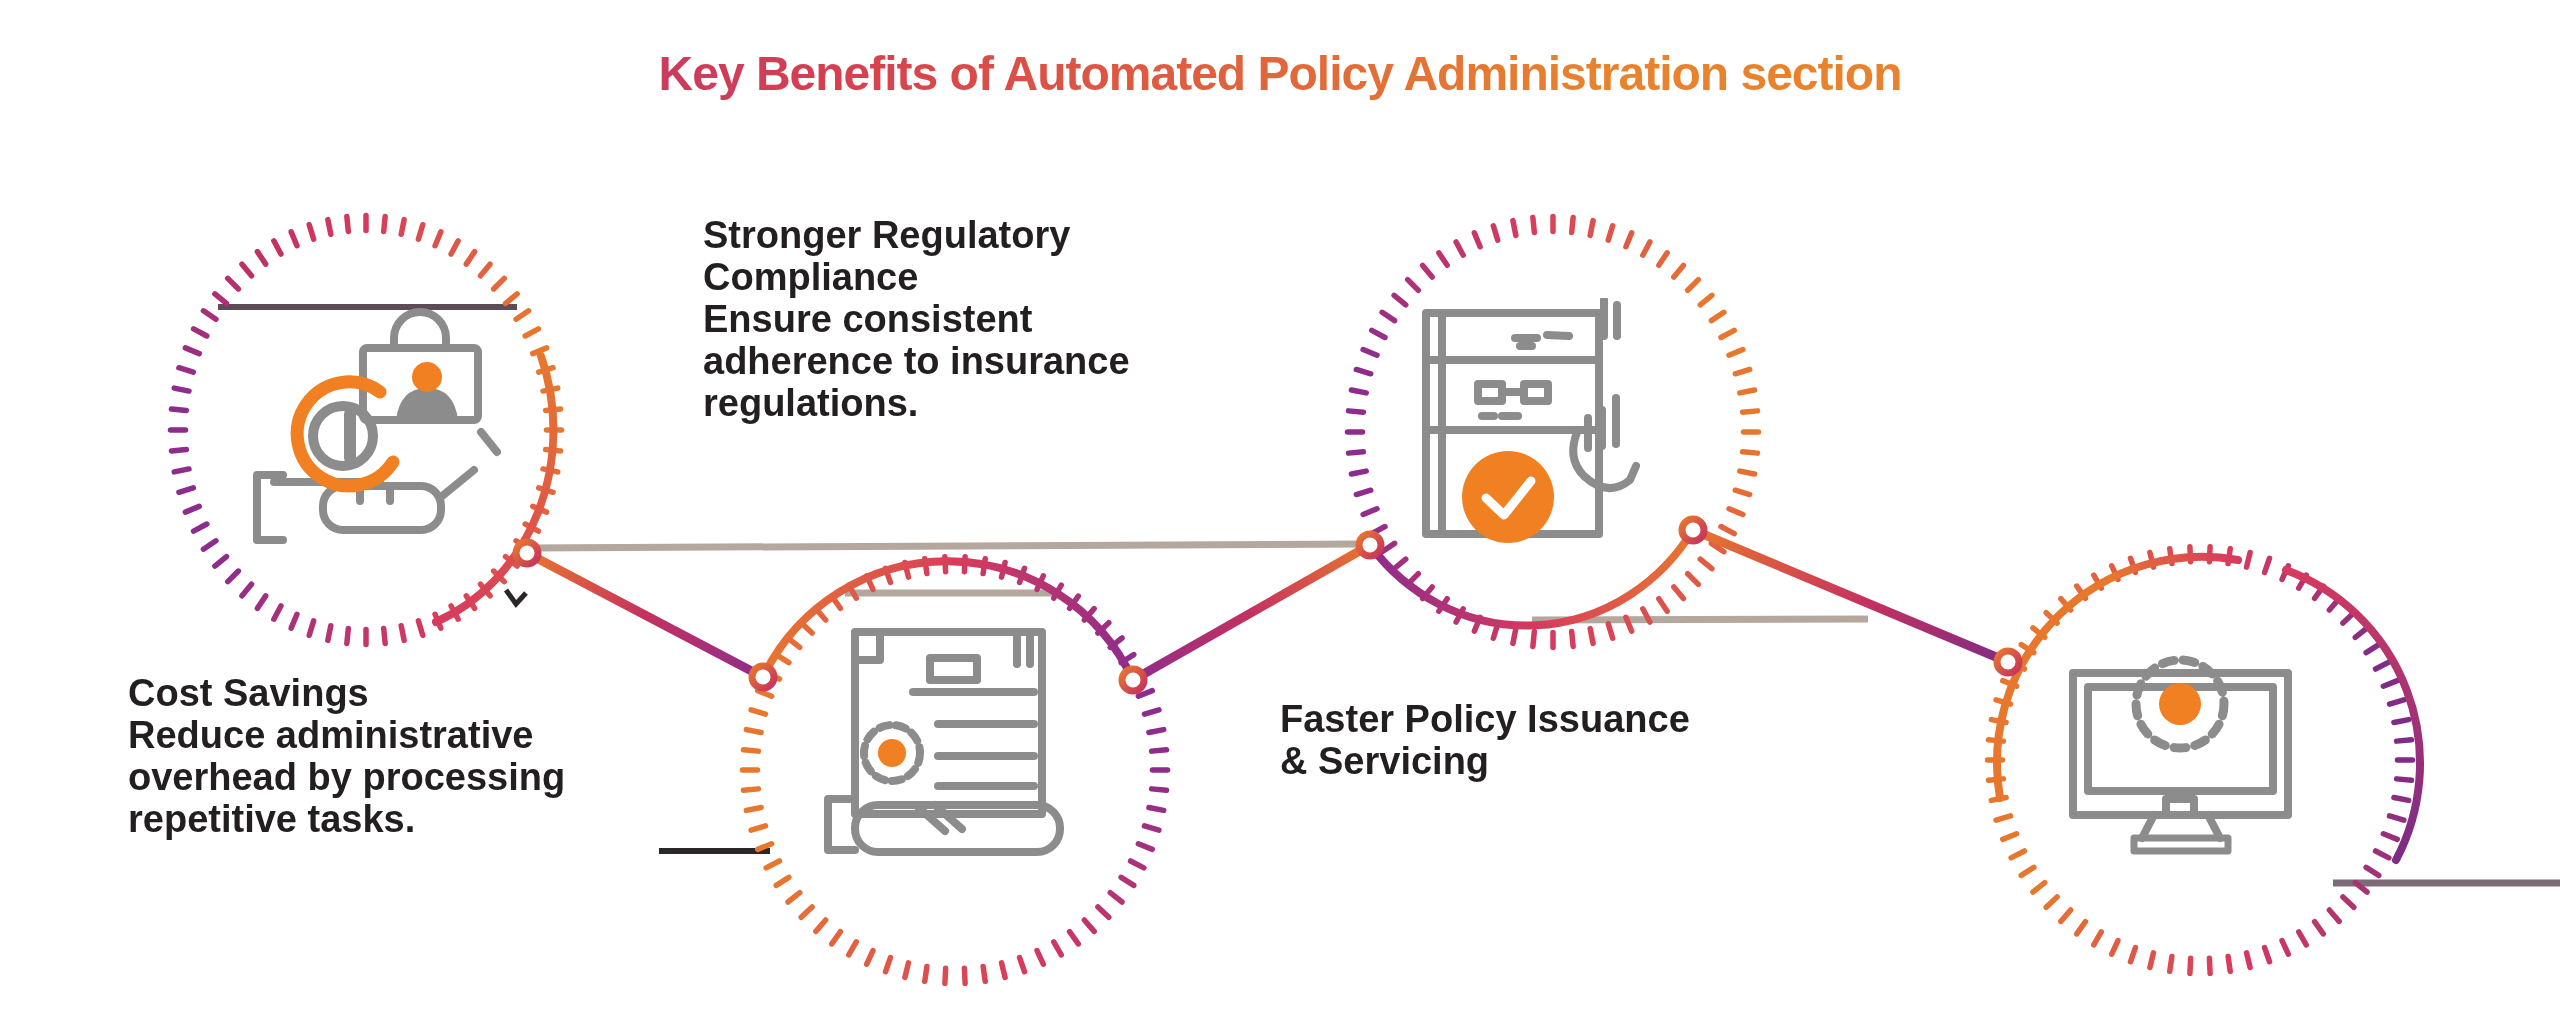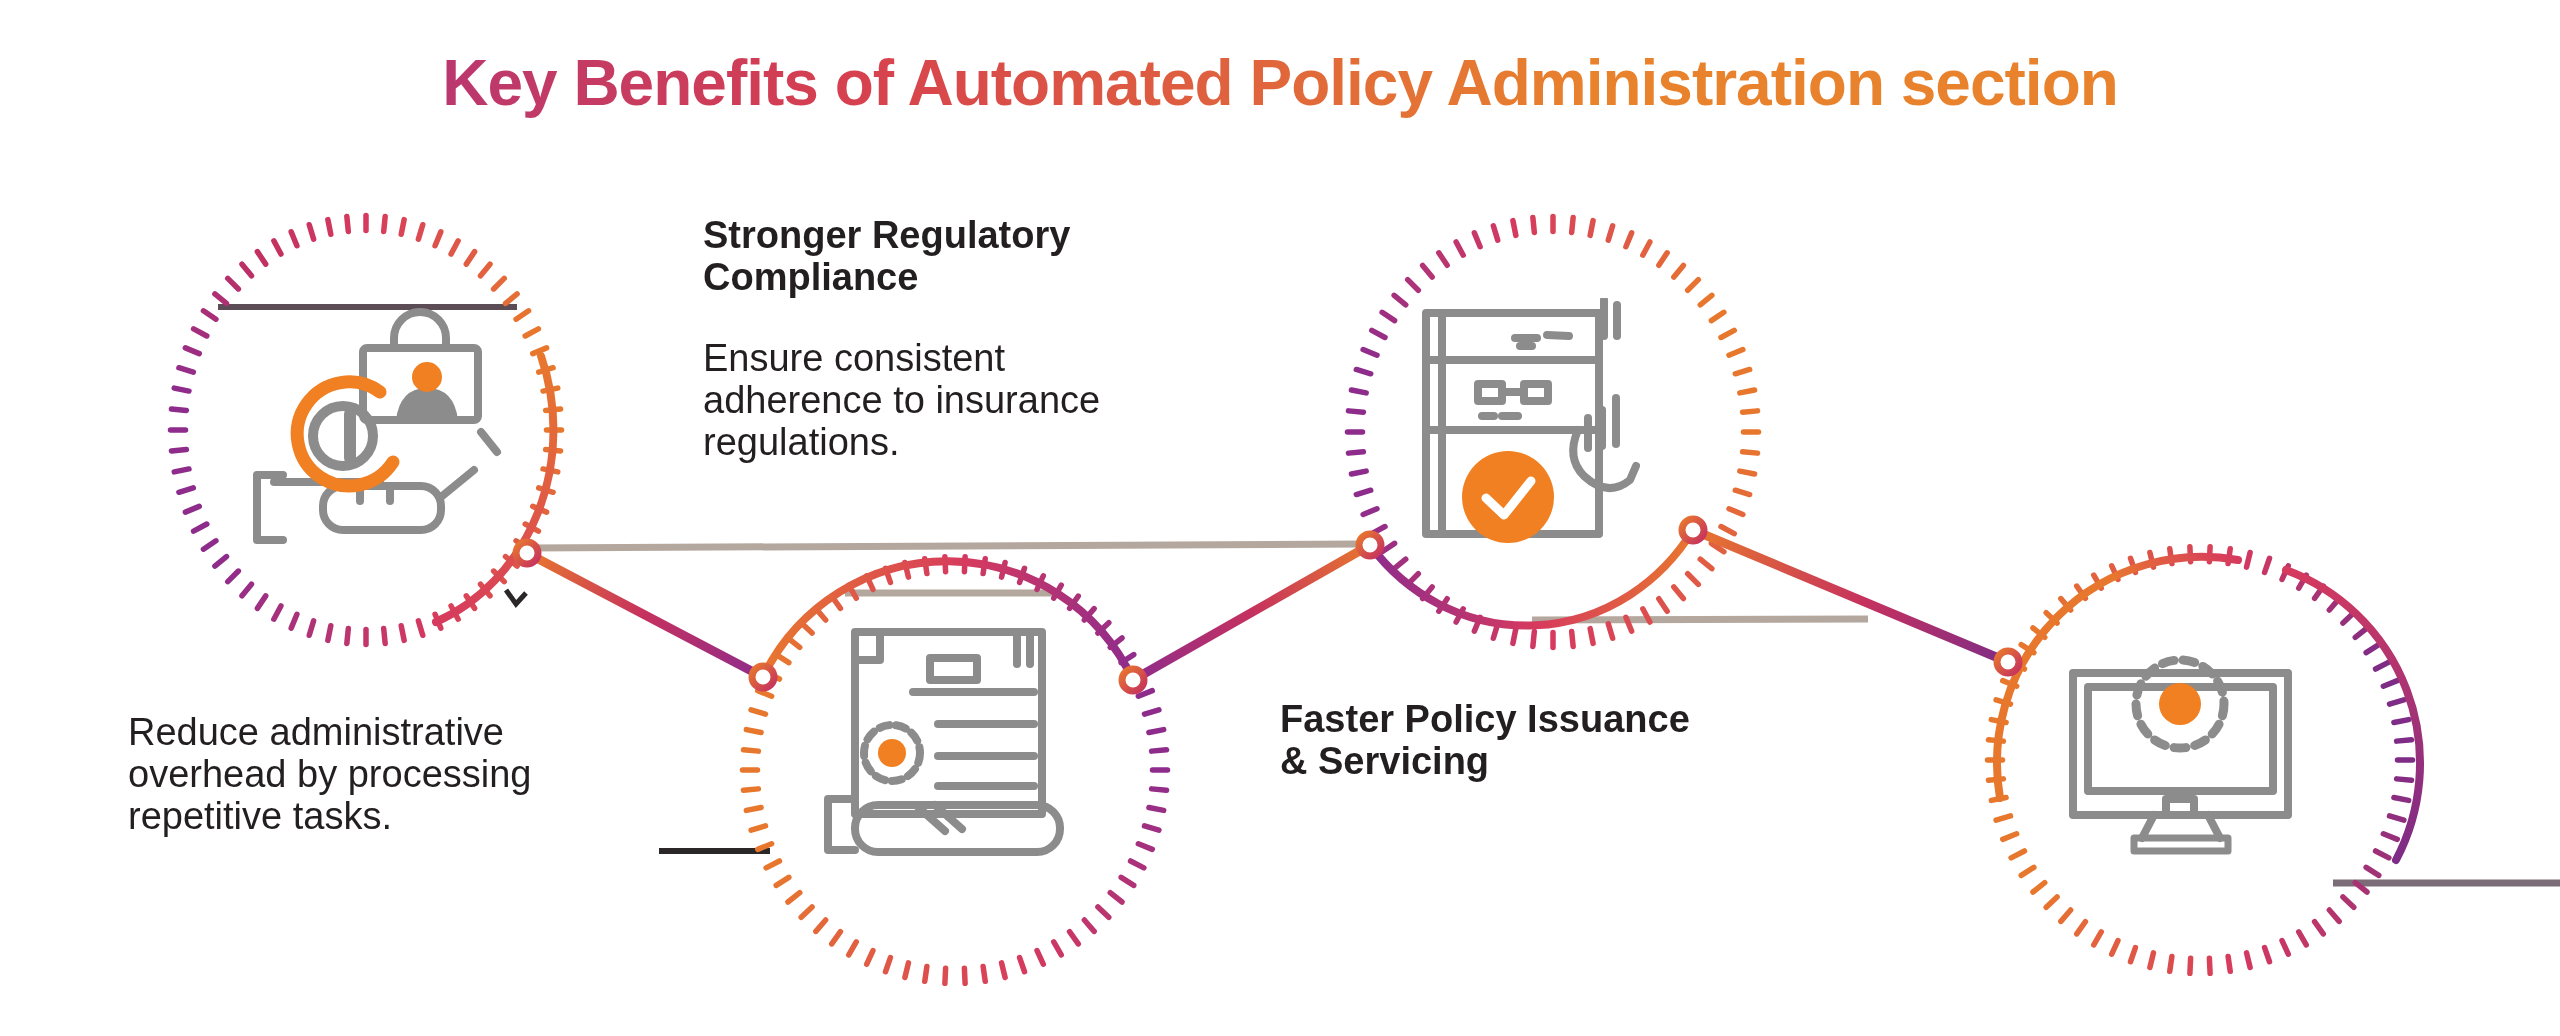--- a/index.html
+++ b/index.html
@@ -1,24 +1,24 @@
 <!DOCTYPE html>
 <html style="--background: #FFFFFF; --title_gradient_start: #9C2E91; --title_gradient_mid: #D6404F; --title_gradient_end: #E8822D; --brand_orange: #E8772E; --brand_crimson: #D63A5E; --brand_magenta: #C5315F; --brand_purple: #8E2C8C; --brand_deep_purple: #7E2C86; --accent_orange: #F08021; --icon_gray: #8C8C8C; --text_dark: #231F20; --leader_beige: #B4A79E; --leader_mauve: #7C6C77; --leader_plum: #5C4C55; --leader_dark: #2B2627; --node_fill: #FFFFFF;"><head>
 <meta charset="utf-8">
 <style>
   html,body{margin:0;padding:0;background:#fff;}
   #canvas{position:relative;width:2560px;height:1036px;background:var(--background,#fff);
           font-family:"Liberation Sans", sans-serif;overflow:hidden;}
   #page-title{position:absolute;left:0;top:46px;width:2560px;text-align:center;
-      font-size:64px;font-weight:800;letter-spacing:-1px;white-space:nowrap;
+      font-size:48px;font-weight:800;letter-spacing:-1px;white-space:nowrap;
       background:linear-gradient(90deg,var(--title_gradient_start) 0%,var(--title_gradient_mid) 33%,var(--title_gradient_end) 62%,var(--title_gradient_end) 100%);
       -webkit-background-clip:text;background-clip:text;color:transparent;}
   .text-block{position:absolute;color:var(--text_dark);font-size:38px;line-height:42px;}
   .text-block .heading{font-weight:700;white-space:pre-line;}
-  .text-block .body{font-weight:400;white-space:pre-line;margin-top:39px;}
+  .text-block .body{font-weight:700;white-space:pre-line;}
   #diagram-layer{position:absolute;left:0;top:0;}
   .icon-svg{position:absolute;}
   .icon-stroke{stroke:var(--icon_gray);stroke-width:8;fill:none;stroke-linecap:round;stroke-linejoin:round;}
   .icon-fill-gray{fill:var(--icon_gray);stroke:none;}
   .icon-orange{fill:var(--accent_orange);stroke:none;}
   .icon-orange-stroke{stroke:var(--accent_orange);fill:none;stroke-linecap:round;}
   .conn{fill:none;stroke-width:9;stroke-linecap:round;}
   .solid-arc{fill:none;stroke-width:8;stroke-linecap:round;}
   .leader{fill:none;stroke-linecap:butt;}
   .node{fill:var(--node_fill);stroke-width:7;}
@@ -451,20 +451,21 @@
   <div class="text-block" style="left:703px;top:214px">
     <div class="heading">Stronger Regulatory
 Compliance</div>
     <div class="body">Ensure consistent
 adherence to insurance
 regulations.</div>
   </div>
   <div class="text-block" style="left:1836px;top:214px">
   </div>
   <div class="text-block" style="left:128px;top:672px">
+    <div class="heading">Cost Savings</div>
     <div class="body">Reduce administrative
 overhead by processing
 repetitive tasks.</div>
   </div>
   <div class="text-block" style="left:1280px;top:698px">
     <div class="heading">Faster Policy Issuance
 &amp; Servicing</div>
   </div>
 
 </div>

